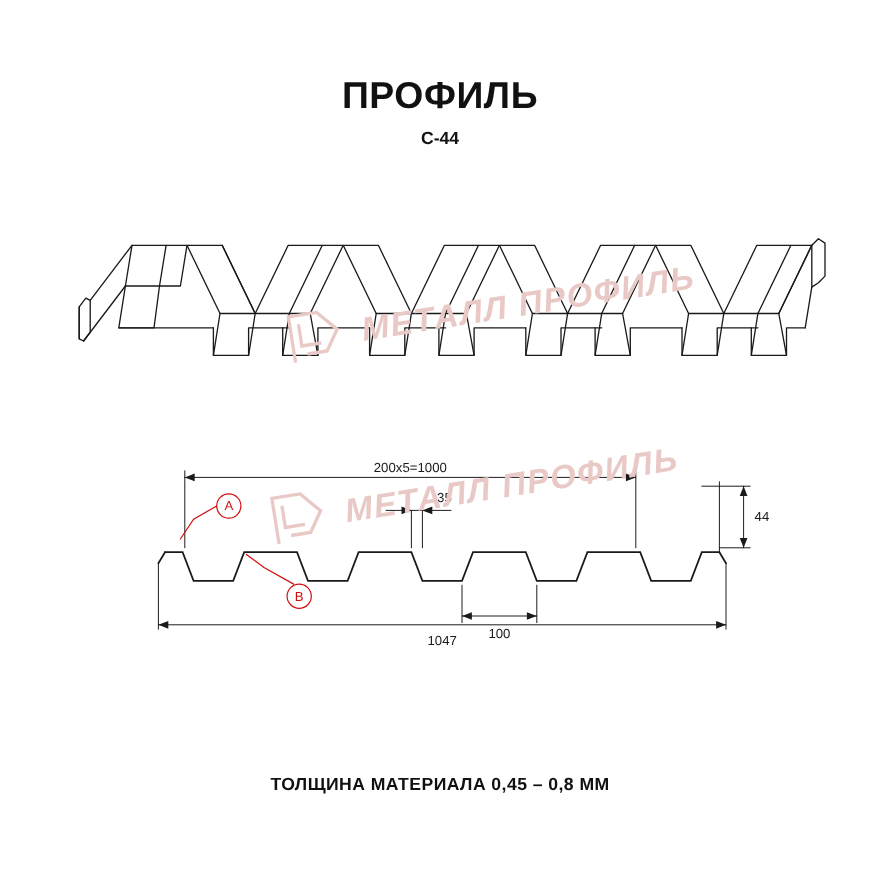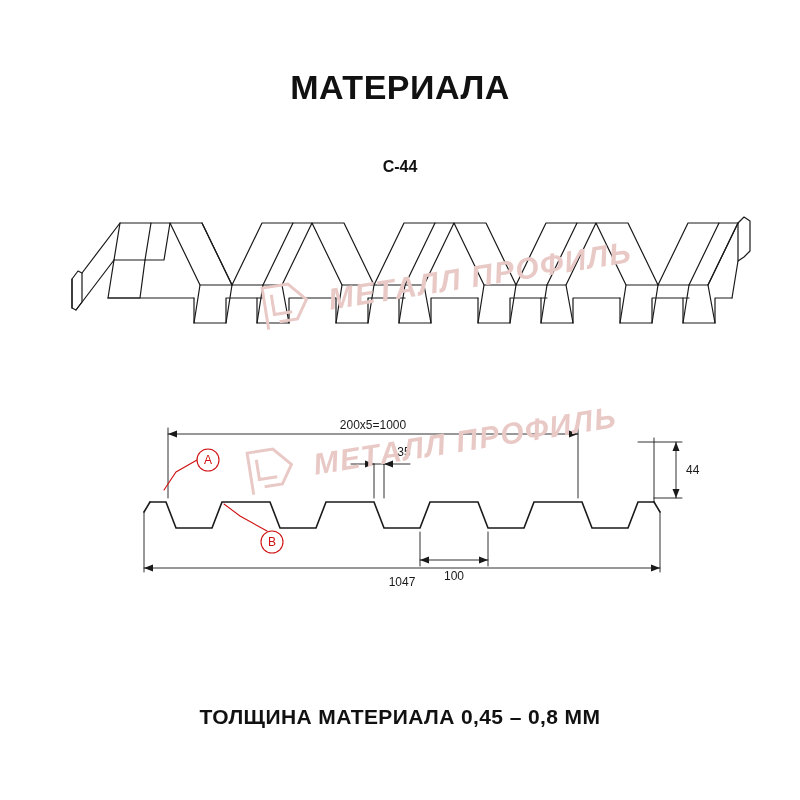--- a/index.html
+++ b/index.html
@@ -32,29 +32,28 @@
   }
   .subtitle {
     position: absolute;
     top: 118px;
     left: 0;
     width: 800px;
     text-align: center;
     font-size: 16px;
     font-weight: bold;
     color: #111111;
-    margin-top: 40px;
   }
   .footer {
     position: absolute;
     top: 705px;
     left: 0;
     width: 800px;
     text-align: center;
-    font-size: 21px;
+    font-size: 16px;
     font-weight: bold;
     letter-spacing: 0.4px;
     color: #111111;
   }
   .iso-wrap {
     position: absolute;
     left: 60px;
     top: 175px;
     width: 690px;
     height: 190px;
@@ -98,21 +97,21 @@
     left: 240px;
     top: 410px;
     transform: rotate(-9deg);
   }
 </style>
 </head>
 <body>
 
 <div class="page">
 
-  <div class="title">МАТЕРИАЛА</div>
+  <div class="title">ПРОФИЛЬ</div>
   <div class="subtitle">С-44</div>
 
   <div class="iso-wrap">
     <svg width="690" height="190" viewBox="0 0 690 190" fill="none" stroke="#1a1a1a" stroke-width="1.2" stroke-linejoin="round" stroke-linecap="round">
       <g>
 
         <path d="M12 104 L18 96 L22 98 L22 127 L16 135 L12 133 Z"></path>
         <path d="M22 98 L60 48"></path>
         <path d="M16 135 L54 85"></path>
         <path d="M12 133 L12 104"></path>

